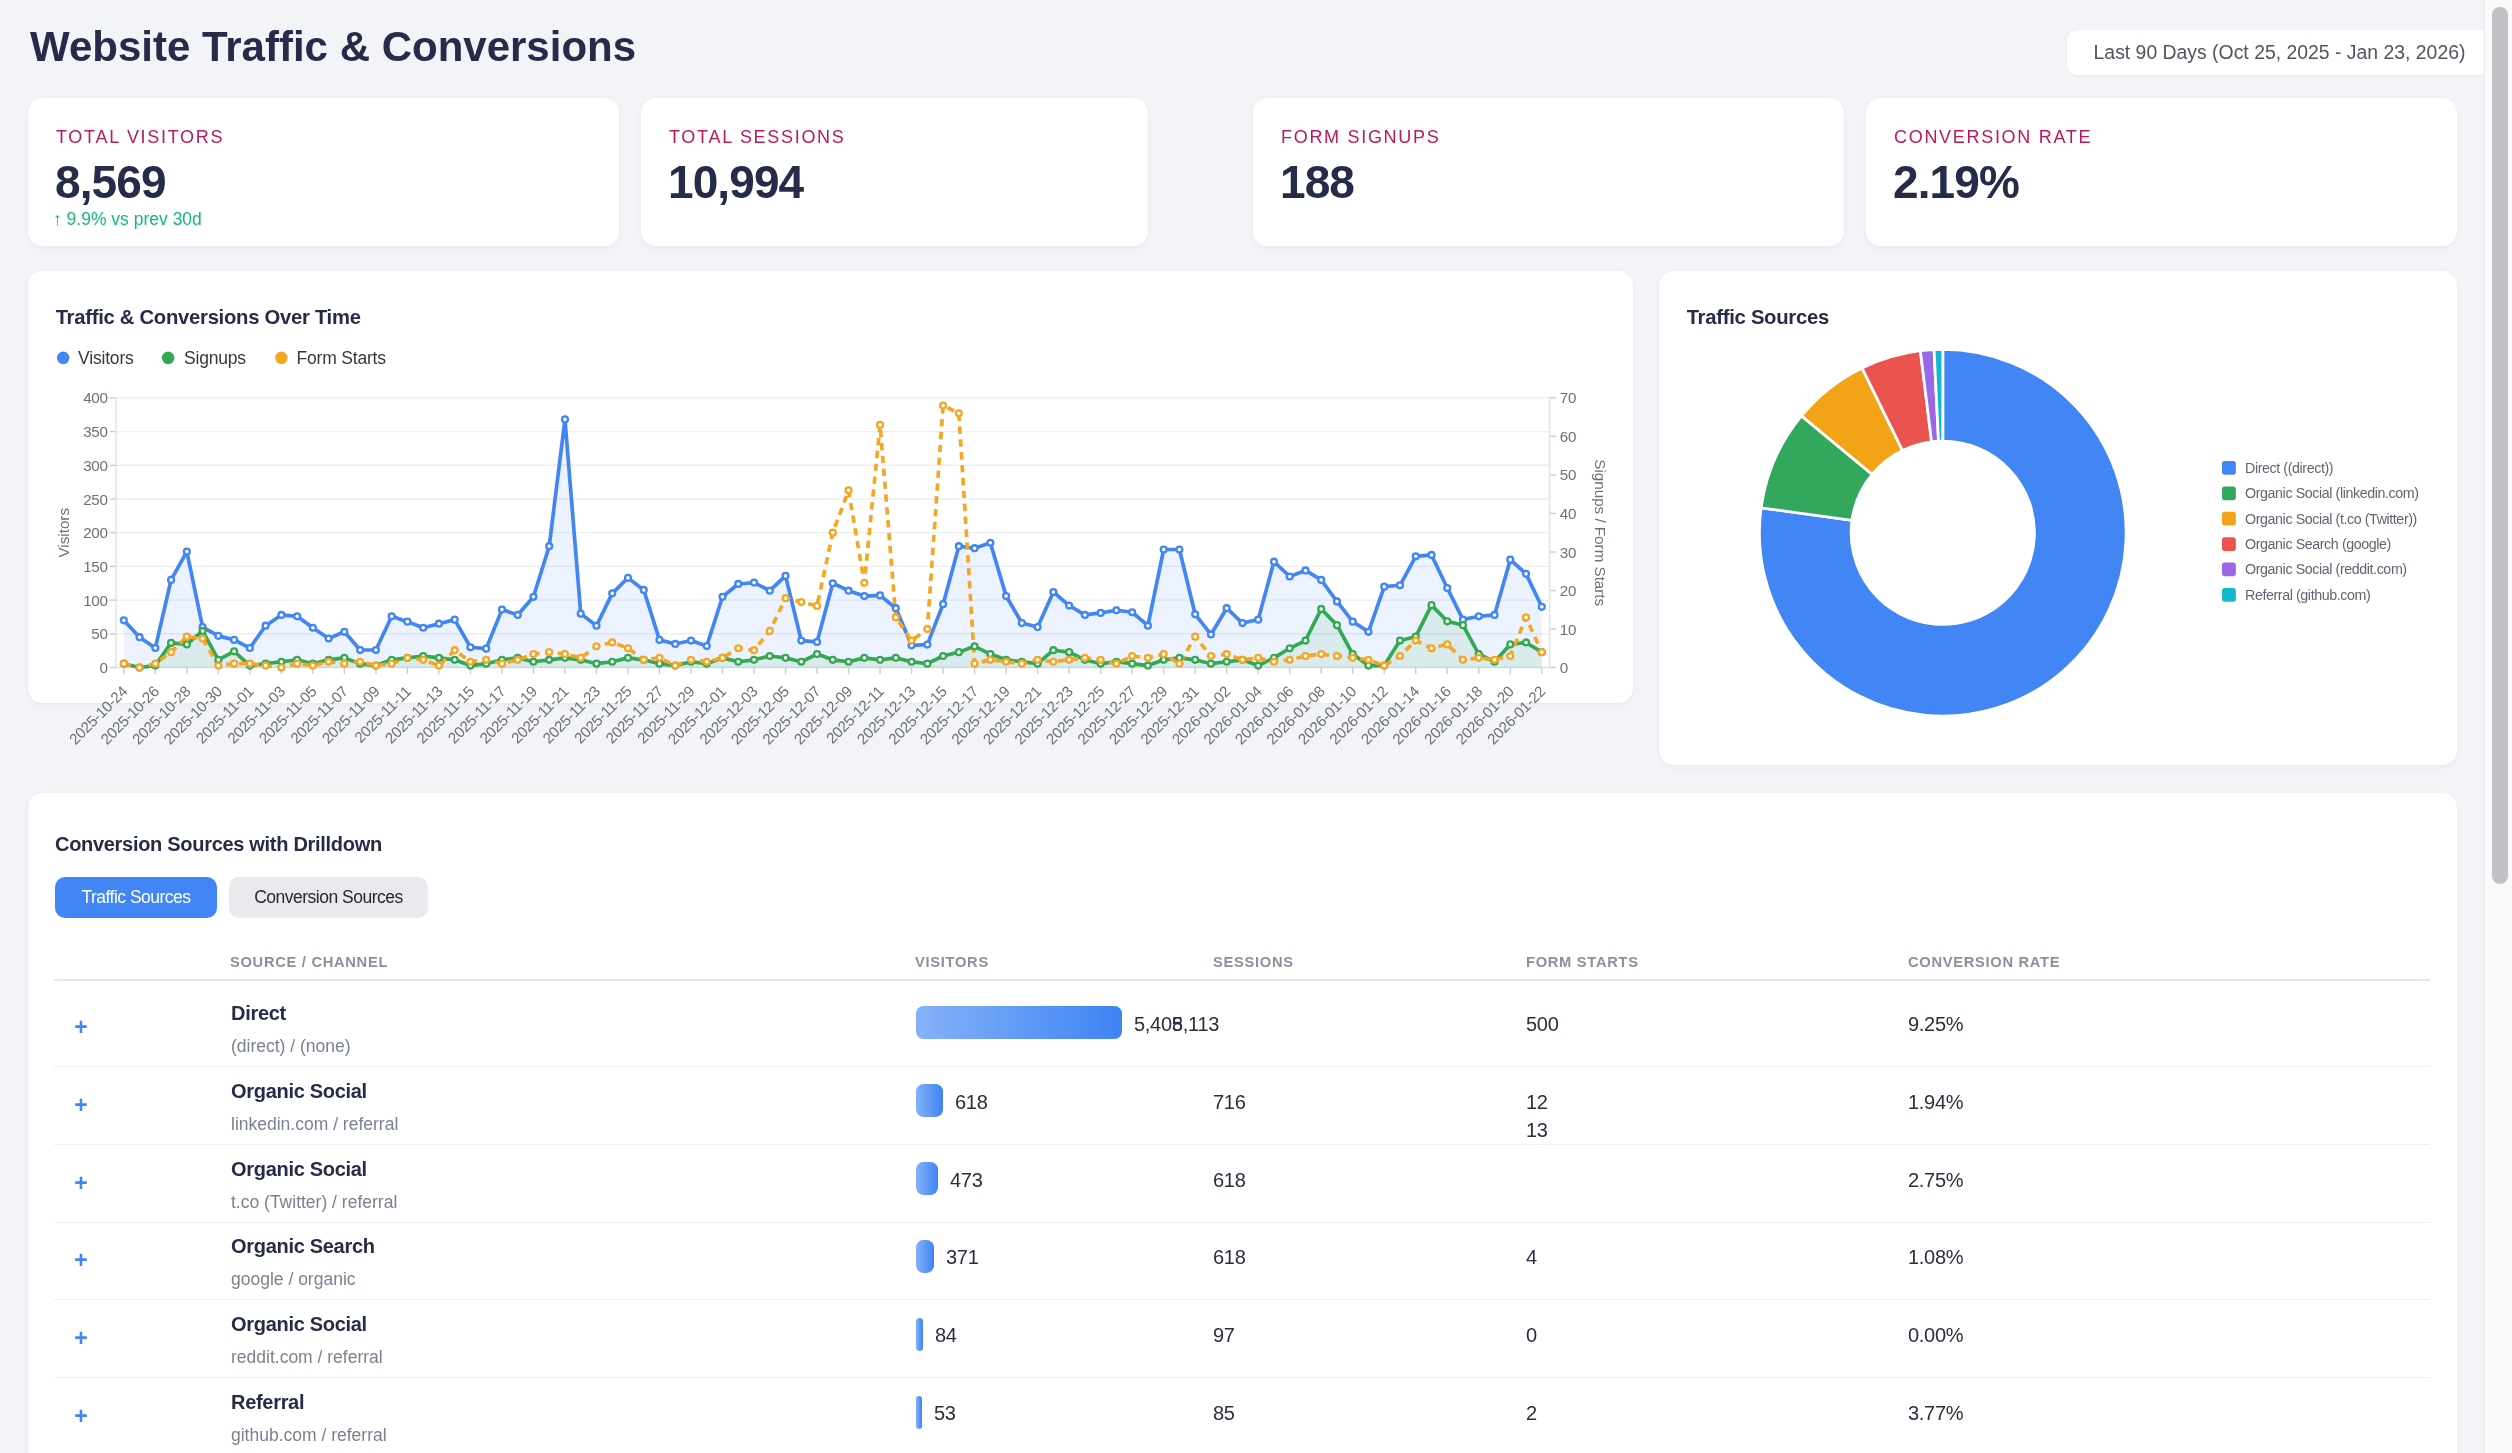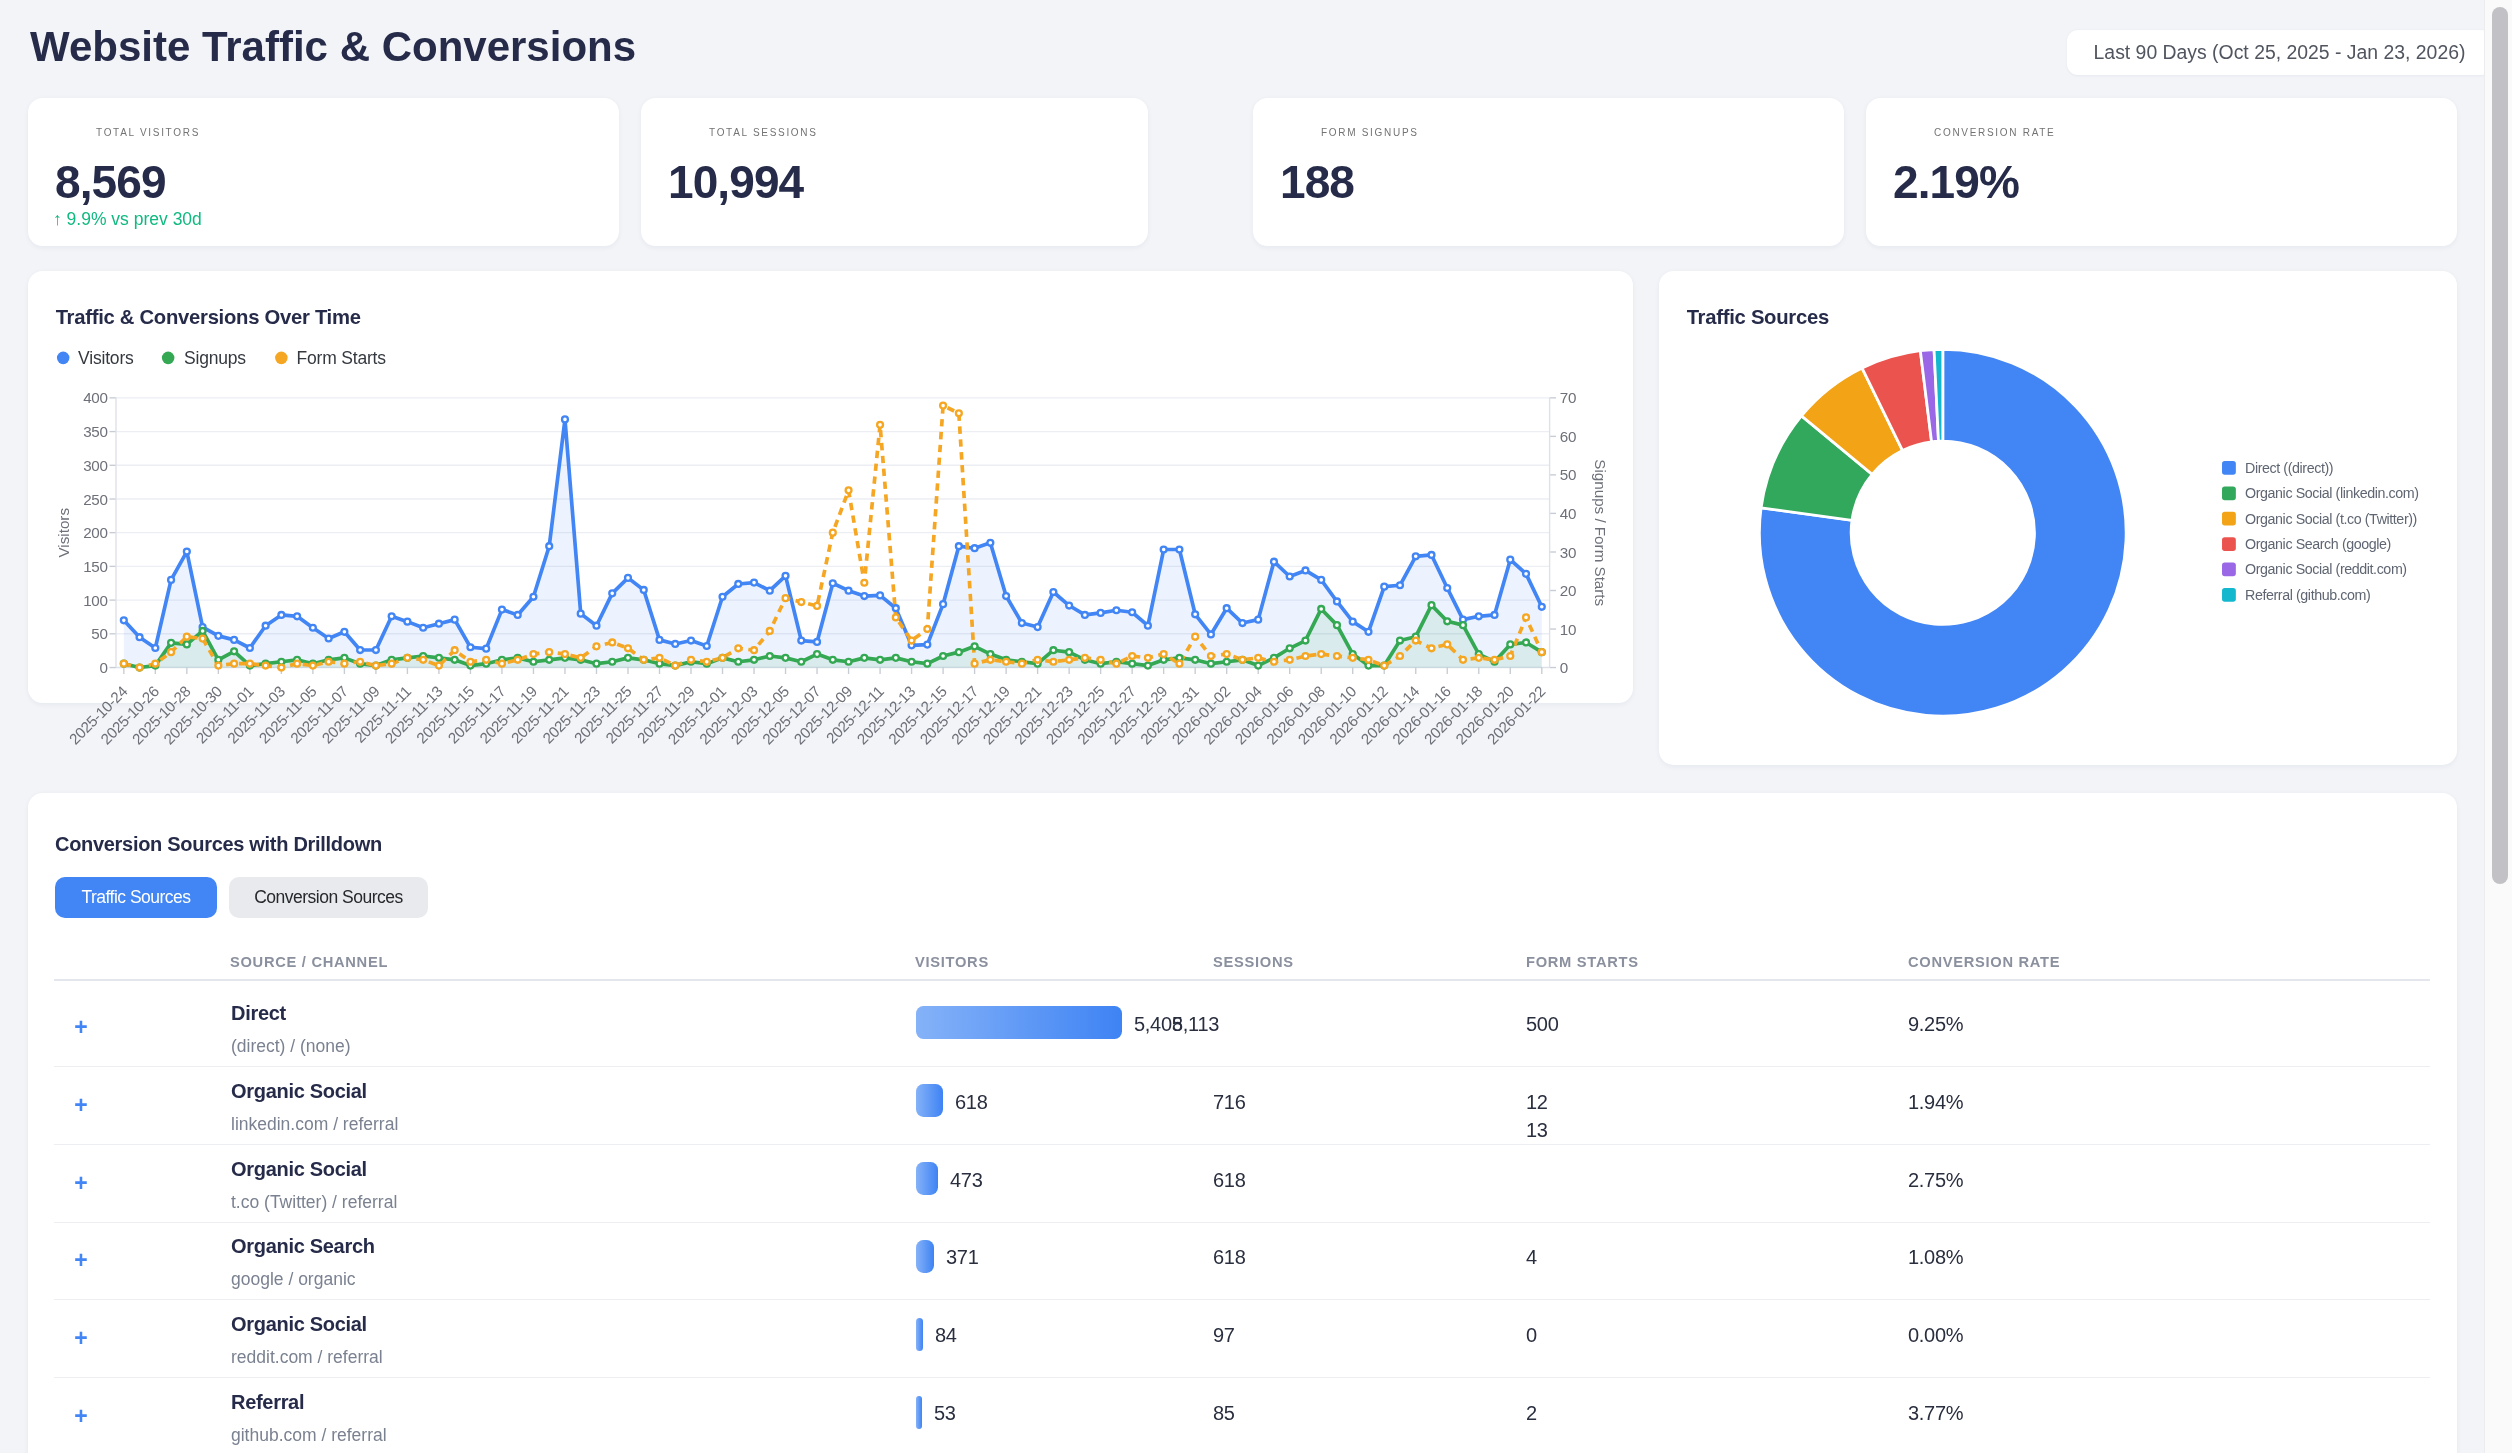--- a/index.html
+++ b/index.html
@@ -4,22 +4,22 @@
   * { margin:0; padding:0; box-sizing:border-box; }
   html,body { width:2512px; height:1453px; background:#F2F4F8; overflow:hidden;
     font-family:"Liberation Sans", sans-serif; position:relative; }
   .card { position:absolute; background:#fff; border-radius:14.7px;
     box-shadow:0 1.8px 5.5px rgba(23,34,63,0.05); }
   h1 { position:absolute; left:30px; top:28px; font-size:42px; line-height:37px;
     letter-spacing:0px; color:#262B49; }
   .chip { position:absolute; left:2067px; top:29.5px; width:425px; height:45px; background:#fff;
     border-radius:11px; color:#50555F; font-size:19.4px; line-height:45px; text-align:center;
     box-shadow:0 0.9px 2.8px rgba(23,34,63,0.05); }
-  .klabel { position:absolute; left:28px; top:28.6px; font-size:10px;
-    letter-spacing:1.7px; color:#737373;margin-left:40px; }
+  .klabel { position:absolute; left:28px; top:28.6px; font-size:18px;
+    letter-spacing:1.7px; color:#be185d; }
   .kval { position:absolute; left:27px; top:59px; font-size:46px; line-height:50px;
     font-weight:bold; letter-spacing:-0.9px; color:#262B49; }
   .delta { position:absolute; left:25px; top:111px; font-size:17.5px; line-height:20px; color:#10B981; }
   .tbtitle { position:absolute; left:55px; top:832px; font-size:20px; line-height:24px;
     font-weight:bold; letter-spacing:-0.3px; color:#262B49;text-align:right; }
   .pill { position:absolute; top:877px; height:41px; border-radius:10px; font-size:17.5px;
     letter-spacing:-0.5px; line-height:41px; text-align:center; }
   .pill1 { left:55px; width:162px; background:#4285F4; color:#fff; }
   .pill2 { left:229px; width:199px; background:#E8EAED; color:#26282B; }
   .th { position:absolute; top:954px; font-size:14.7px; font-weight:bold; letter-spacing:0.7px; color:#8A909E; }

